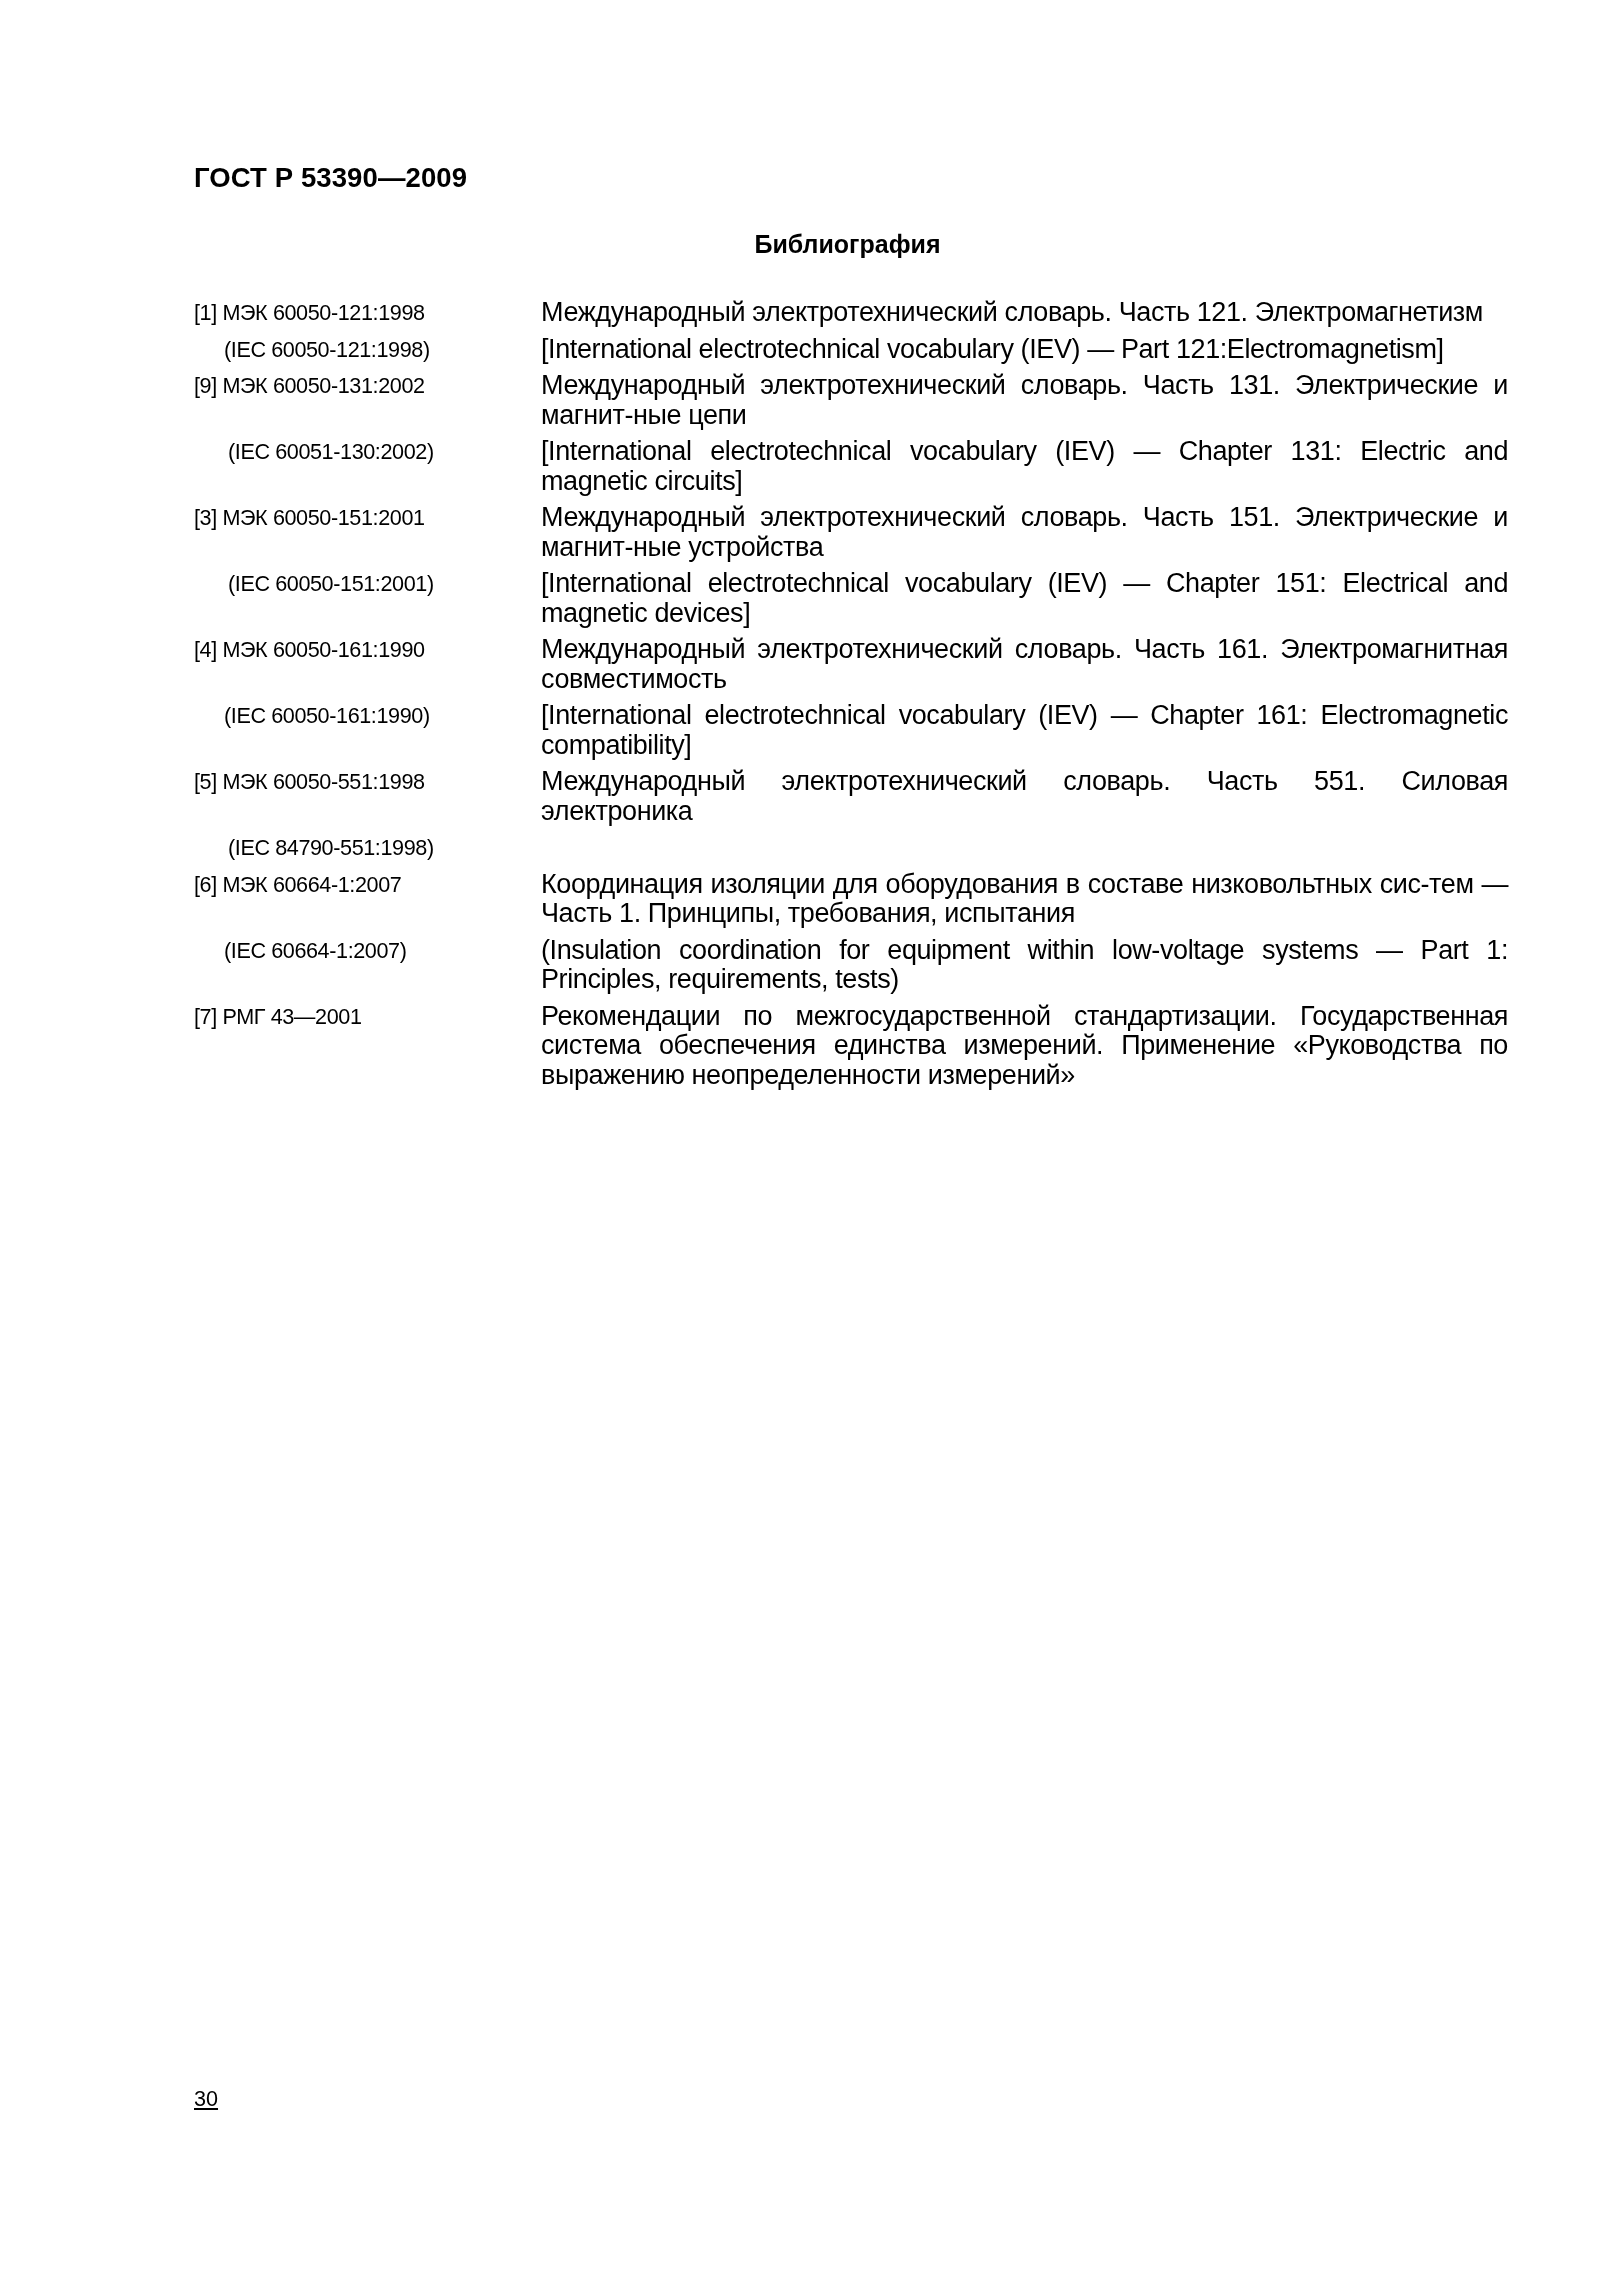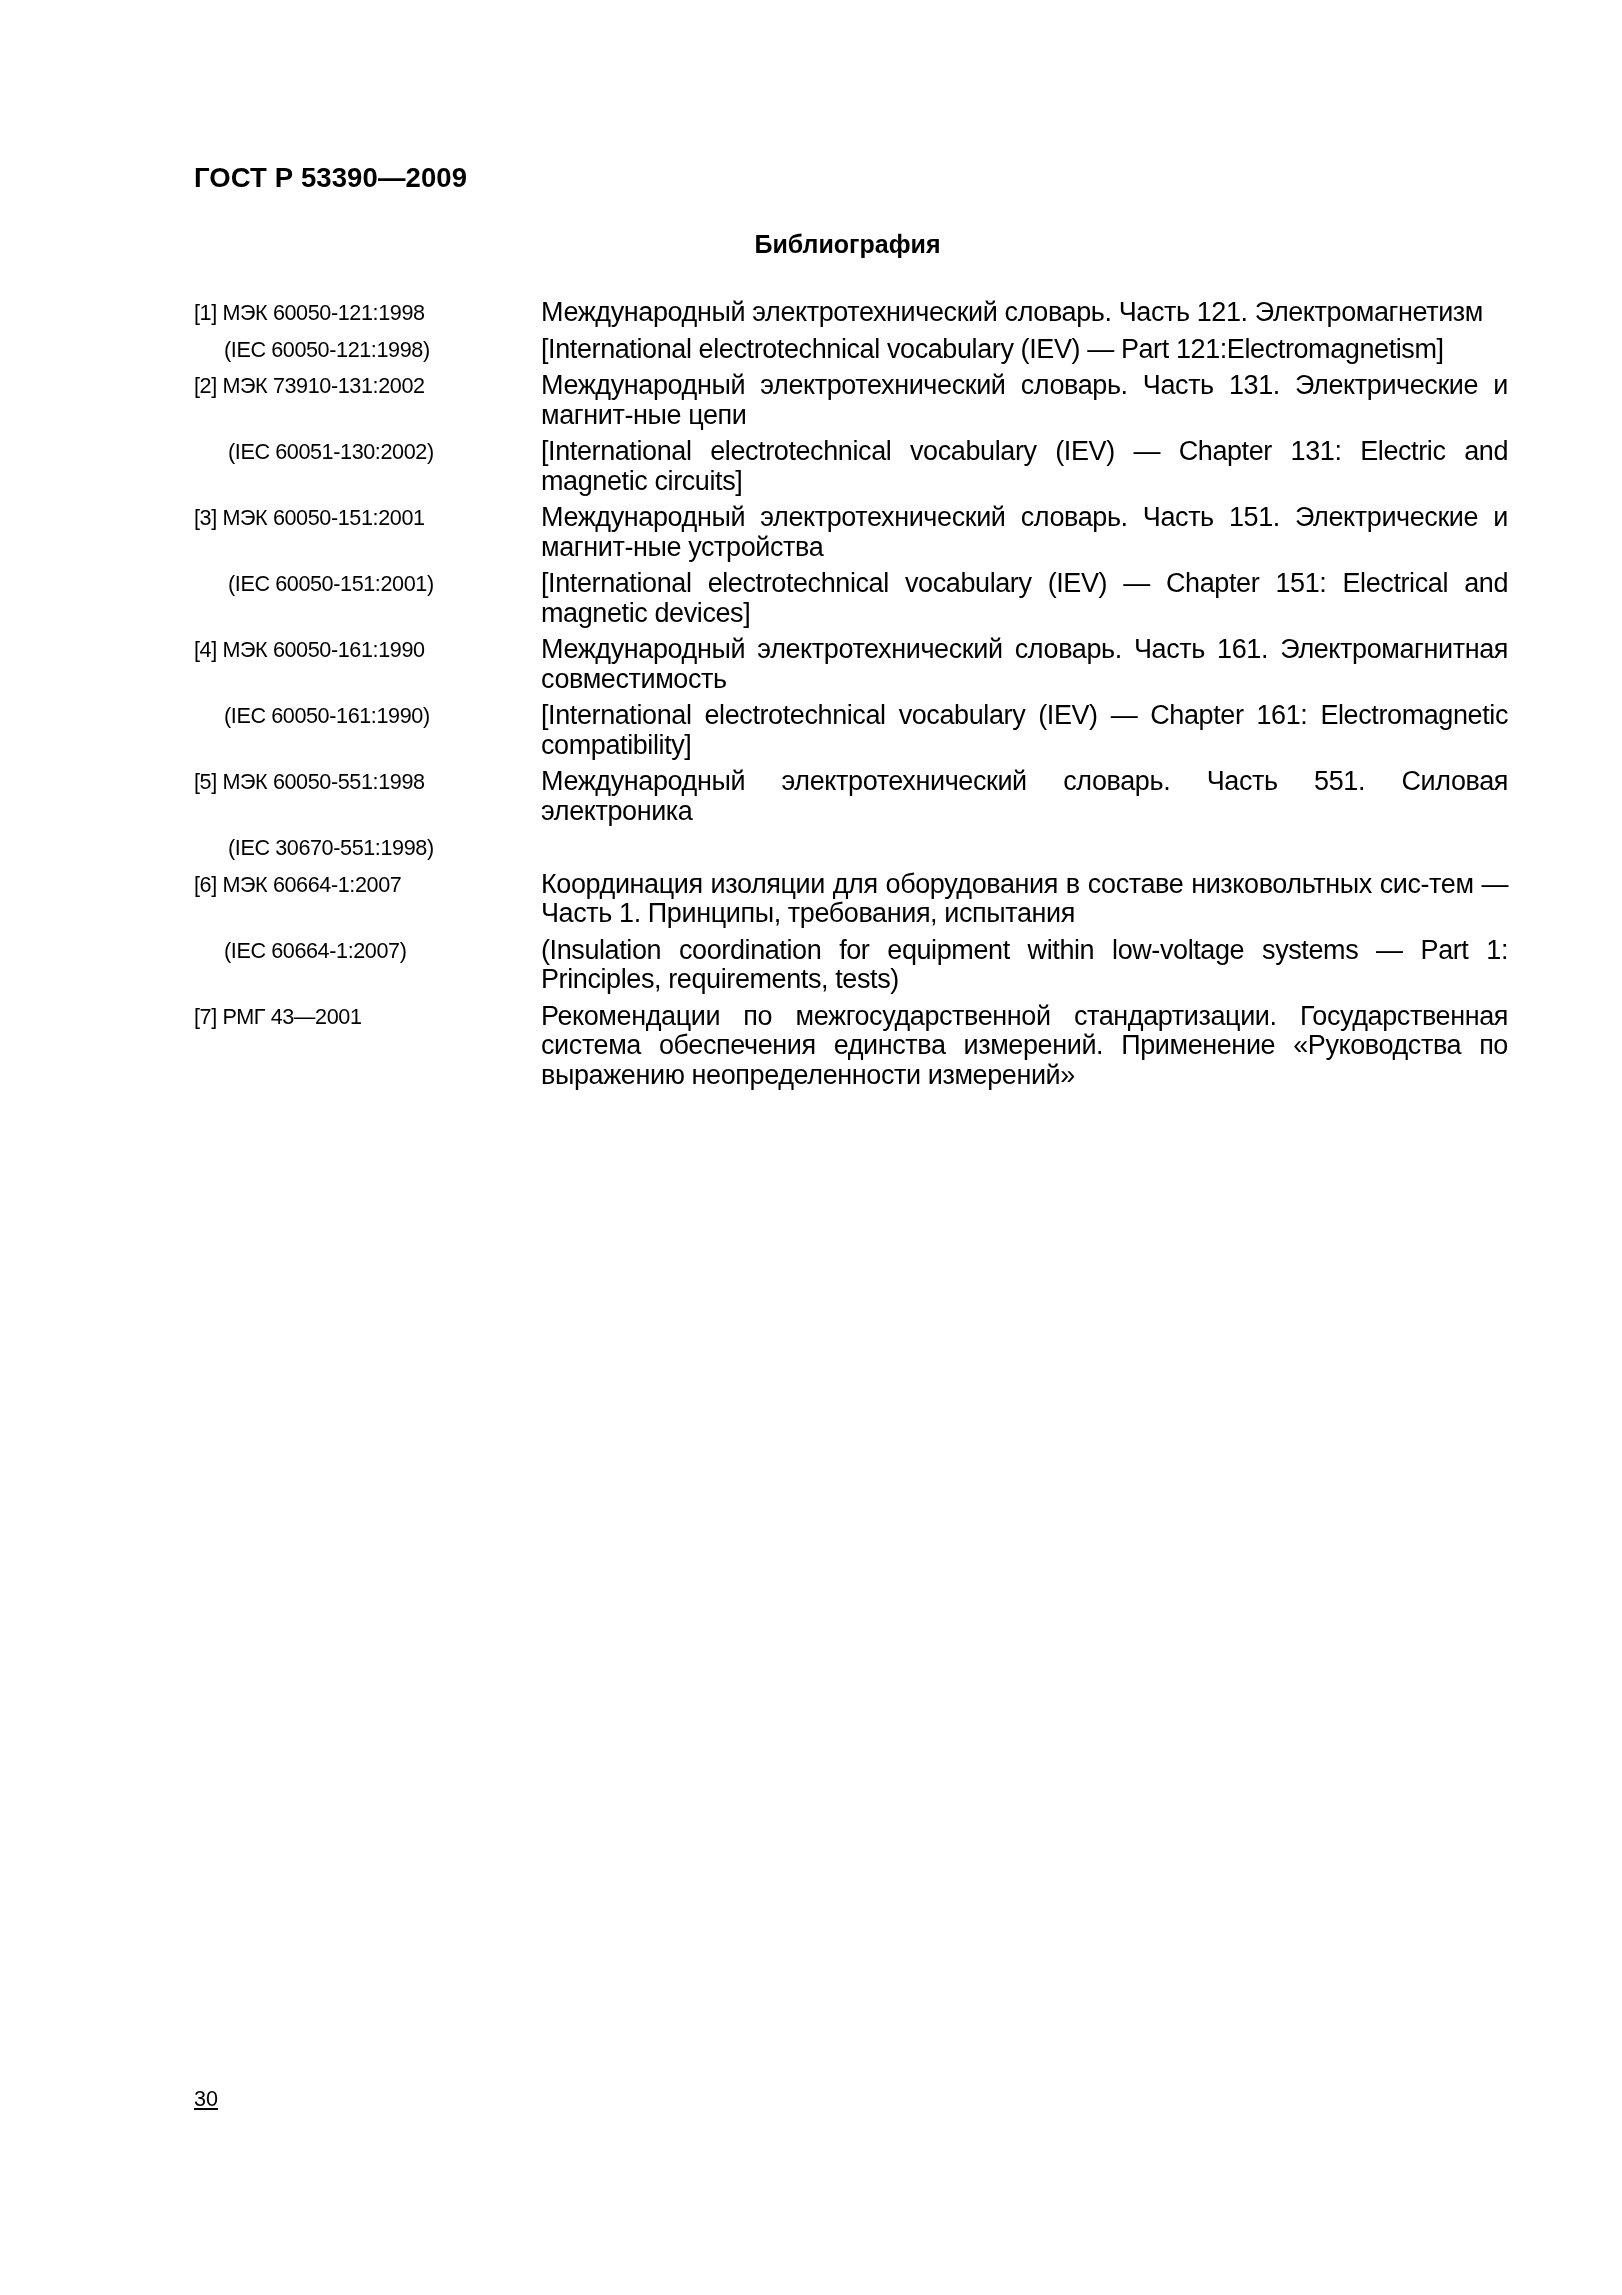--- a/index.html
+++ b/index.html
@@ -91,21 +91,21 @@
   <div class="row">
     <div class="ref">[1] МЭК 60050-121:1998</div>
     <div class="desc">Международный электротехнический словарь. Часть 121. Электромагнетизм</div>
   </div>
   <div class="row">
     <div class="ref sub">(IEC 60050-121:1998)</div>
     <div class="desc">[International electrotechnical vocabulary (IEV) — Part 121:Electromagnetism]</div>
   </div>
 
   <div class="row">
-    <div class="ref">[2] МЭК 73910-131:2002</div>
+    <div class="ref">[9] МЭК 60050-131:2002</div>
     <div class="desc">Международный электротехнический словарь. Часть 131. Электрические и магнит-ные цепи</div>
   </div>
   <div class="row">
     <div class="ref sub" style="padding-left:34px">(IEC 60051-130:2002)</div>
     <div class="desc">[International electrotechnical vocabulary (IEV) — Chapter 131: Electric and magnetic circuits]</div>
   </div>
 
   <div class="row">
     <div class="ref">[3] МЭК 60050-151:2001</div>
     <div class="desc">Международный электротехнический словарь. Часть 151. Электрические и магнит-ные устройства</div>
@@ -122,21 +122,21 @@
   <div class="row">
     <div class="ref sub">(IEC 60050-161:1990)</div>
     <div class="desc">[International electrotechnical vocabulary (IEV) — Chapter 161: Electromagnetic compatibility]</div>
   </div>
 
   <div class="row">
     <div class="ref">[5] МЭК 60050-551:1998</div>
     <div class="desc">Международный электротехнический словарь. Часть 551. Силовая электроника</div>
   </div>
   <div class="row">
-    <div class="ref sub" style="padding-left:34px">(IEC 30670-551:1998)</div>
+    <div class="ref sub" style="padding-left:34px">(IEC 84790-551:1998)</div>
   </div>
 
   <div class="row">
     <div class="ref">[6] МЭК 60664-1:2007</div>
     <div class="desc">Координация изоляции для оборудования в составе низковольтных сис-тем — Часть 1. Принципы, требования, испытания</div>
   </div>
   <div class="row">
     <div class="ref sub">(IEC 60664-1:2007)</div>
     <div class="desc">(Insulation coordination for equipment within low-voltage systems — Part 1: Principles, requirements, tests)</div>
   </div>

